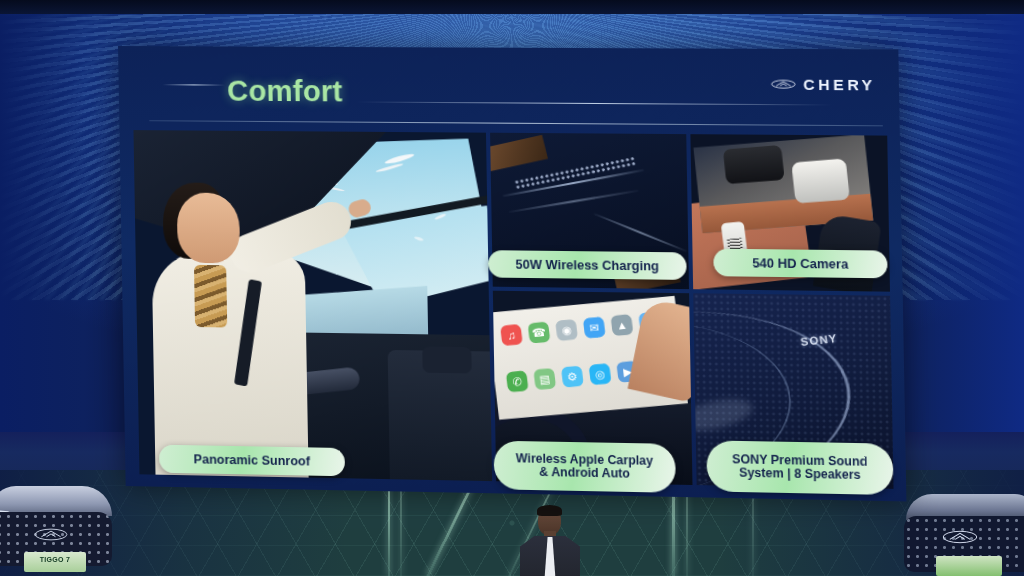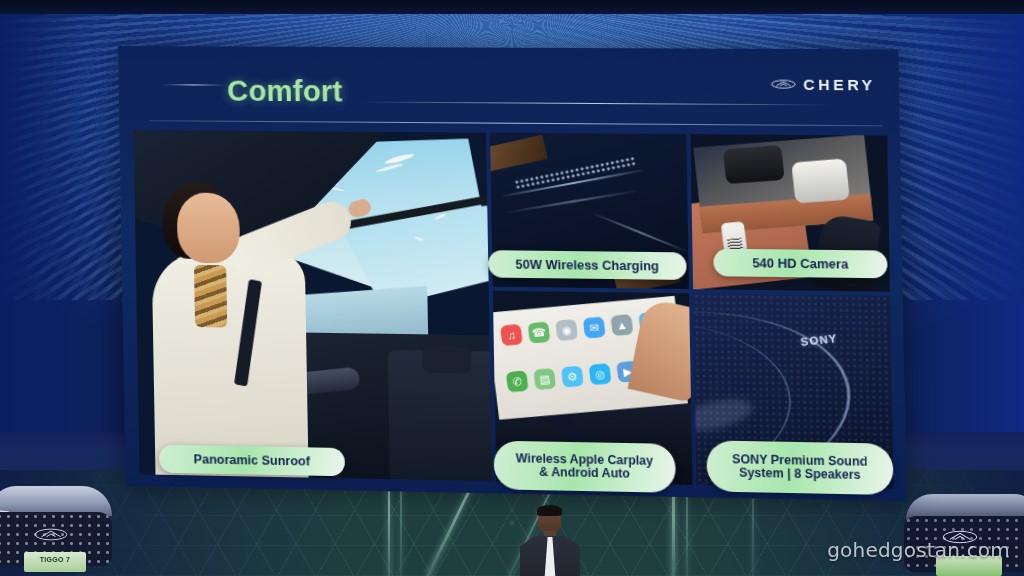--- a/index.html
+++ b/index.html
@@ -436,14 +436,13 @@
       <div class="pill pill-2line p-sony">
         <span>
           <span>SONY Premium Sound</span><br>
           <span>System | 8 Speakers</span>
         </span>
       </div>
 
     </div>
   </div>
 
-  <div class="watermark">gohedgostan.com</div>
 </div>
 
 </body></html>

